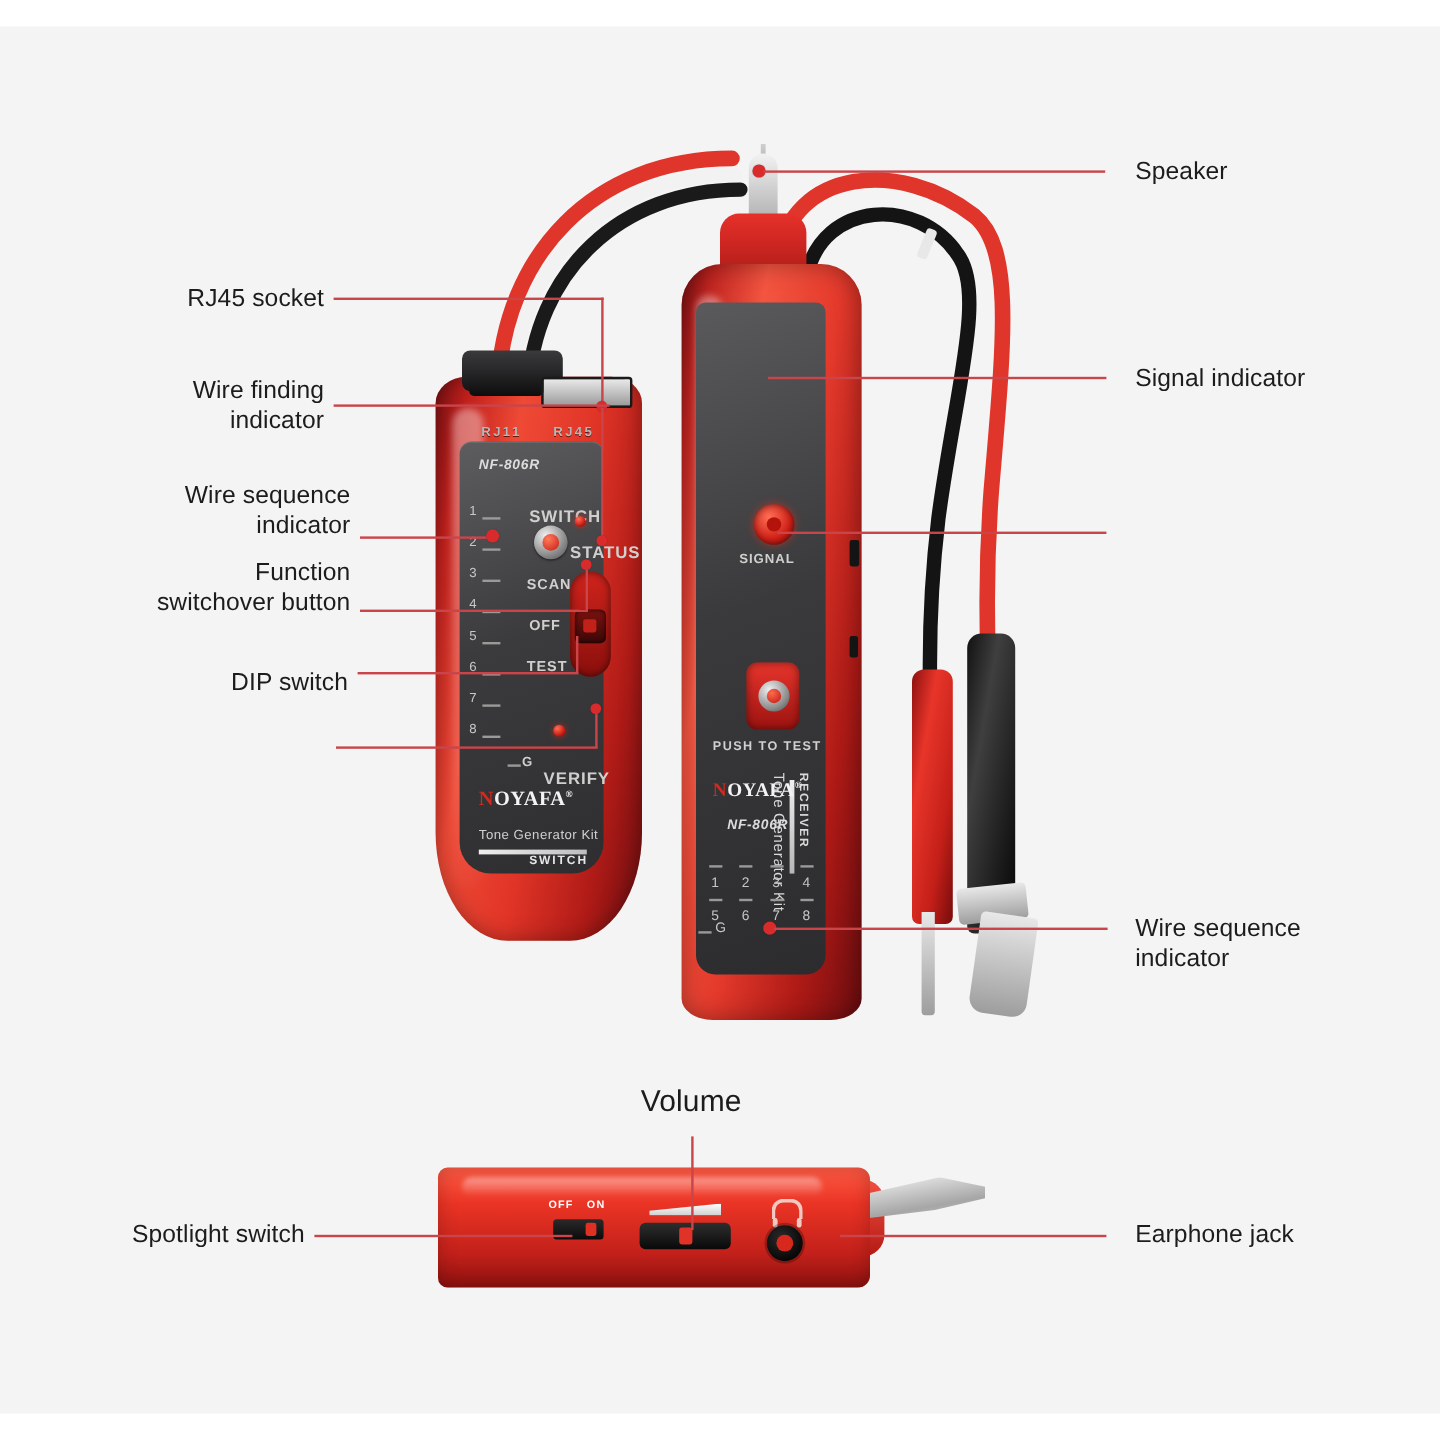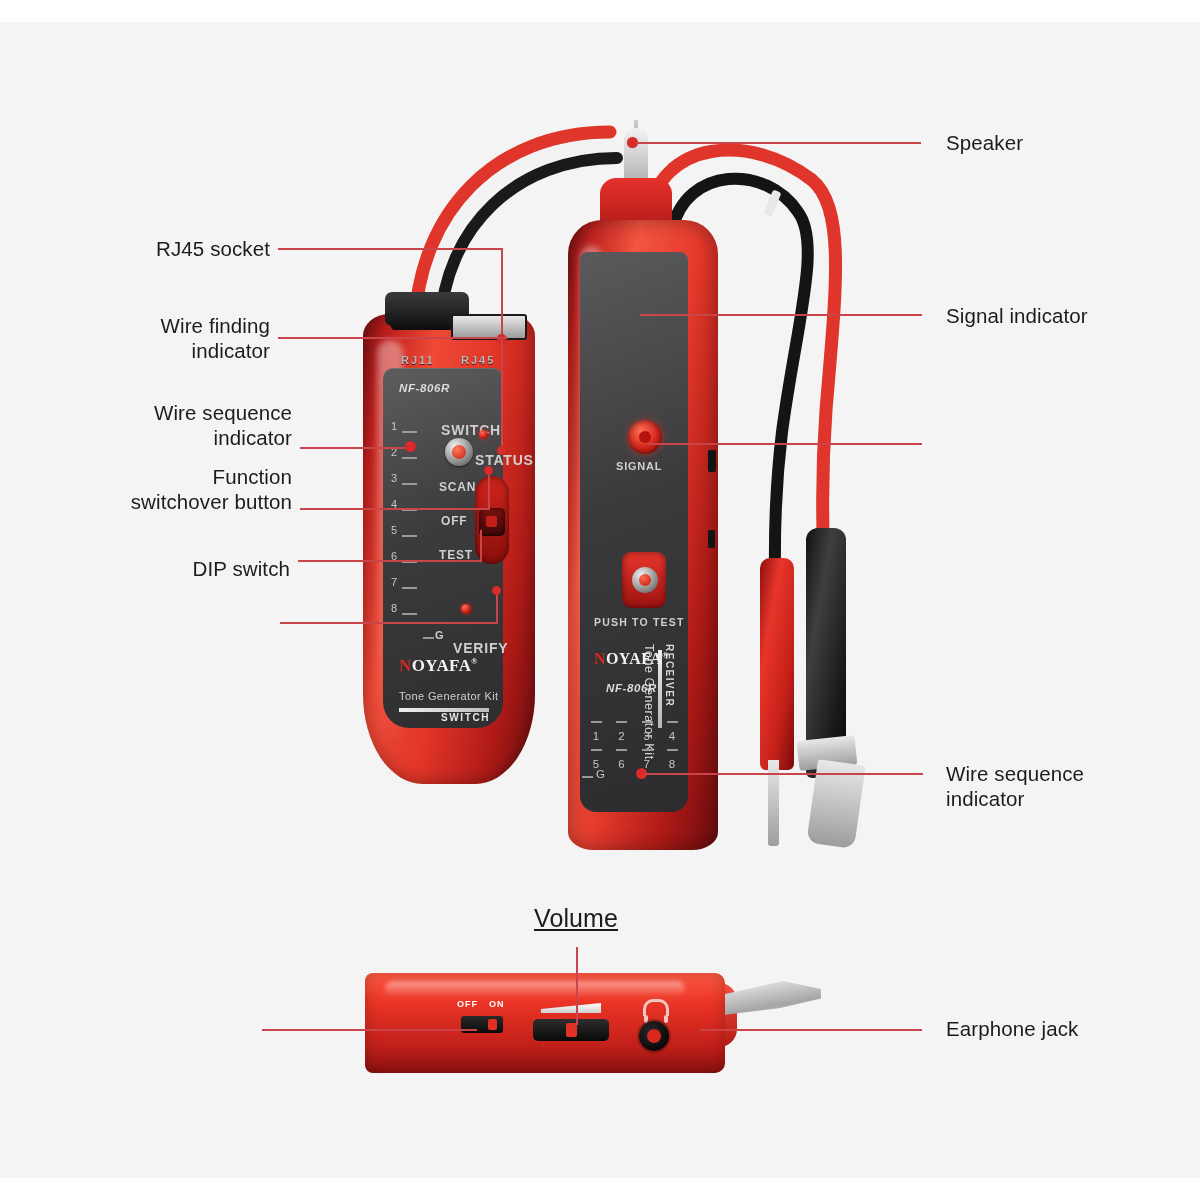--- a/index.html
+++ b/index.html
@@ -452,25 +452,26 @@
 
   <div class="label right-align" style="left:20px;top:400px;width:272px;">Wire sequence
 indicator</div>
 
   <div class="label right-align" style="left:20px;top:464px;width:272px;">Function
 switchover button</div>
 
   <div class="label right-align" style="left:20px;top:556px;width:270px;">DIP switch</div>
 
 
+  <div class="label right-align" style="left:20px;top:1016px;width:234px;">Spotlight switch</div>
 
   <div class="label left-align" style="left:946px;top:130px;width:250px;">Speaker</div>
 
   <div class="label left-align" style="left:946px;top:303px;width:250px;">Signal indicator</div>
 
 
   <div class="label left-align" style="left:946px;top:761px;width:250px;">Wire sequence
 indicator</div>
 
   <div class="label left-align" style="left:946px;top:1016px;width:250px;">Earphone jack</div>
 
-  <div class="label big" style="left:466px;top:903px;width:220px;text-align:center;text-decoration:underline;">Volume</div>
+  <div class="label big" style="left:466px;top:903px;width:220px;text-align:center;">Volume</div>
 </div>
 
 </body></html>

